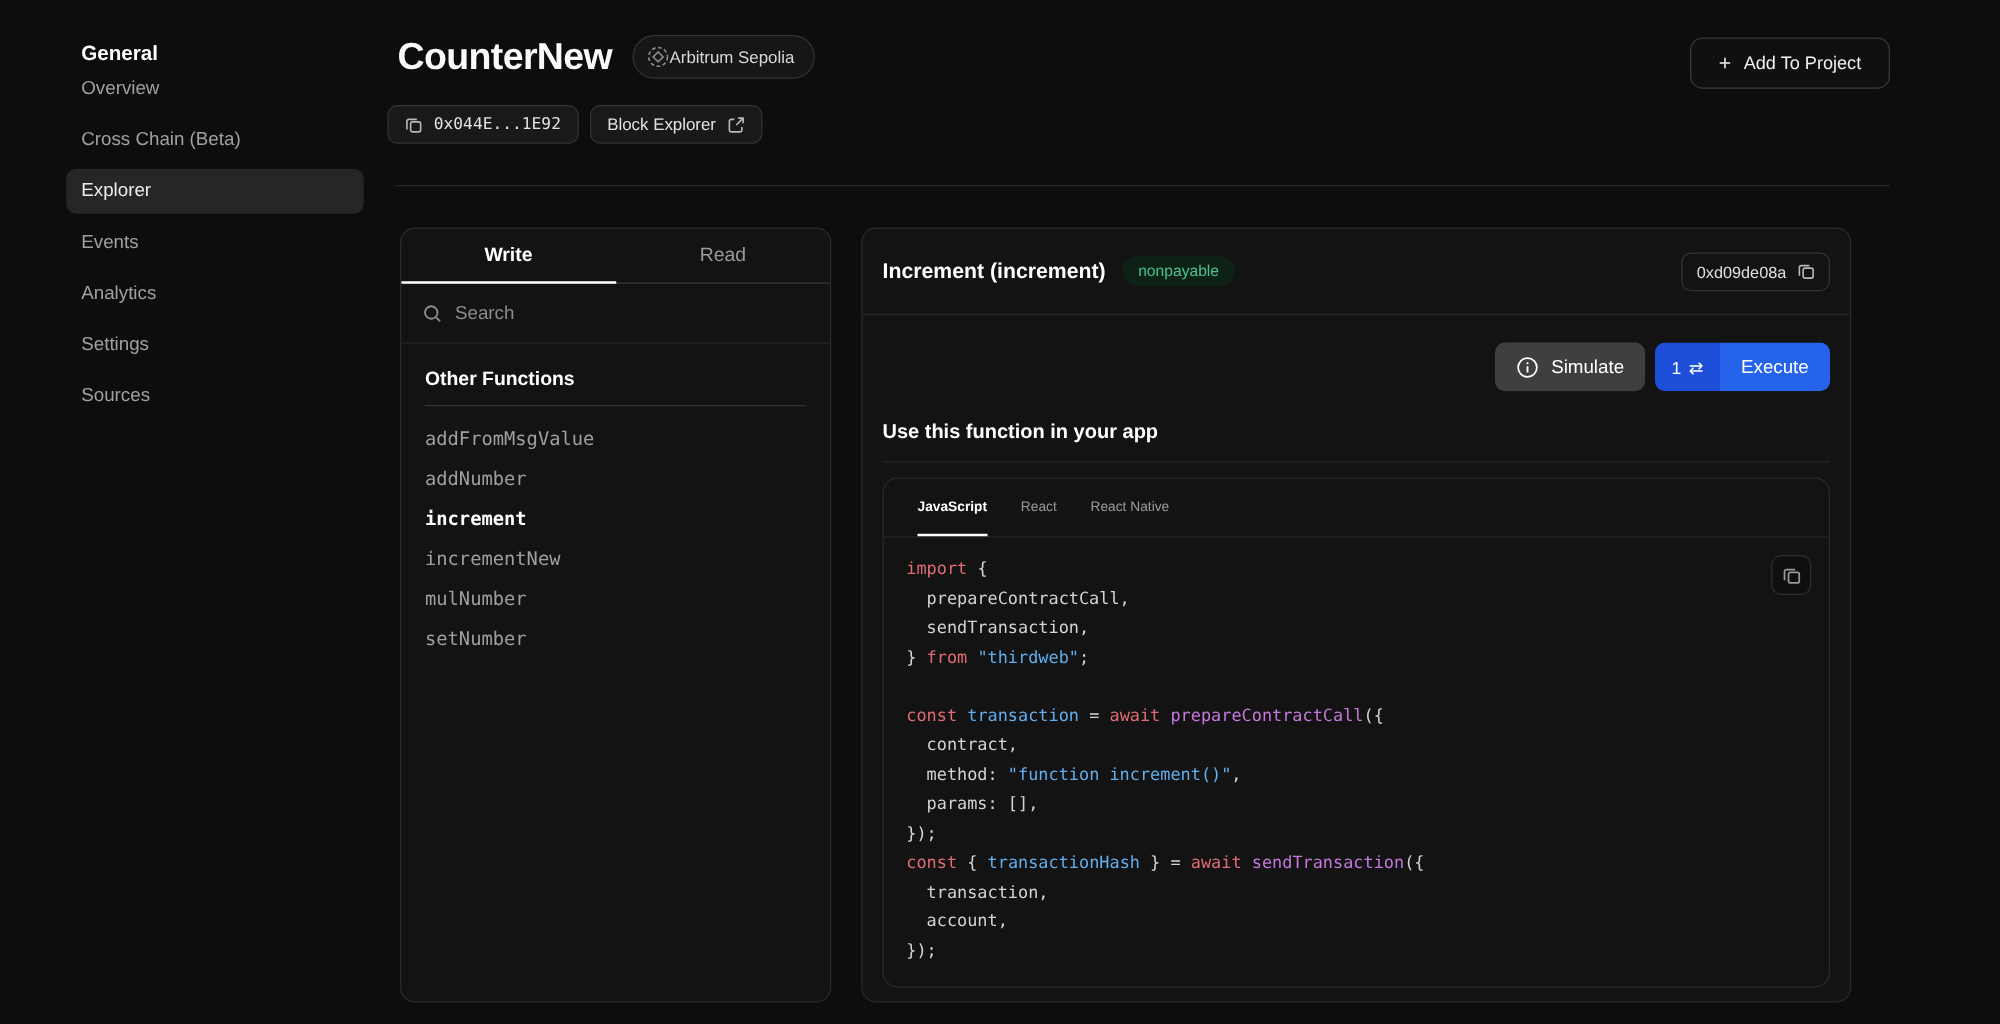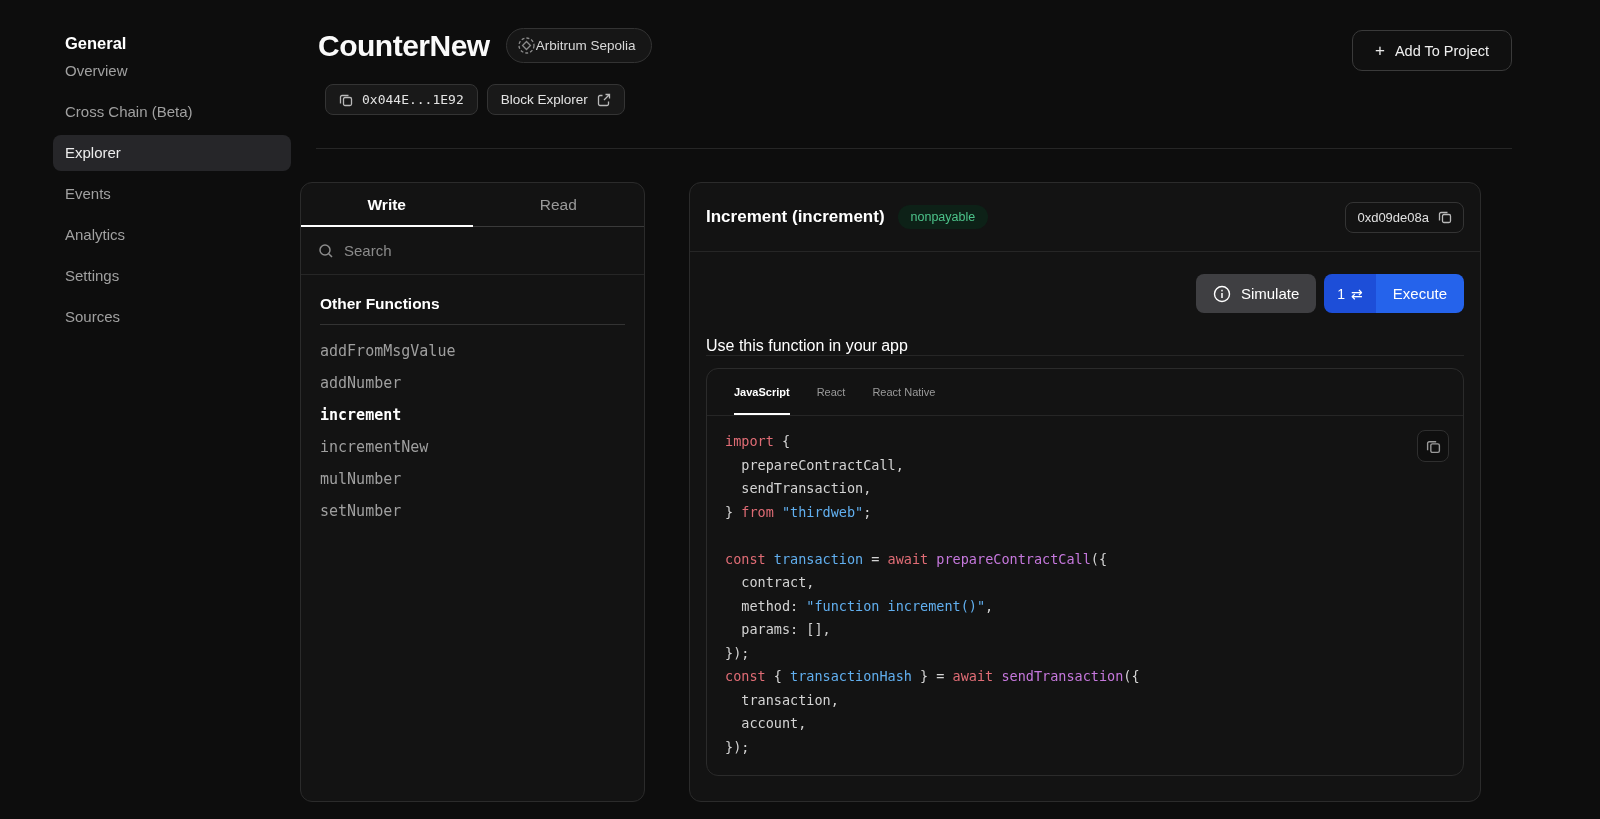--- a/index.html
+++ b/index.html
@@ -25,42 +25,42 @@
   .side-item.active { background:#262629; color:#ededed; }
 
   
   .page-header { position:absolute; left:318px; top:28px; display:flex; align-items:center; gap:16px; }
   .page-title { font-size:30px; font-weight:bold; color:#fafafa; letter-spacing:-0.5px; }
   .network-badge {
     display:inline-flex; align-items:center; gap:1px;
     border:1px solid #333; background:#161616; border-radius:999px;
     padding:8px 16px 8px 11px; font-size:13.5px; color:#d8d8d8; cursor:pointer;
   }
-  .header-row2 { position:absolute; left:325px; top:84px; display:flex; gap:9px; }
+  .header-row2 { position:absolute; left:310px; top:84px; display:flex; gap:9px; }
   .chip-btn {
     display:inline-flex; align-items:center; gap:9px; height:31px;
     border:1px solid #343434; background:#191919; border-radius:8px;
     padding:0 13px; font-size:13px; color:#e3e3e3; cursor:pointer;
   }
   .chip-btn .lbl-sans { font-size:13.5px; }
   .header-divider { position:absolute; left:316px; top:148px; width:1196px; height:1px; background:#262626; }
   .add-project-btn {
     position:absolute; left:1352px; top:30px; width:160px; height:41px;
     border:1px solid #3a3a3a; background:#101010; border-radius:10px;
     display:flex; align-items:center; justify-content:center; gap:10px;
     font-size:14.5px; color:#f0f0f0; cursor:pointer;
   }
   .plus-glyph { font-size:17px; font-weight:400; color:#e8e8e8; line-height:1; }
 
   
   .panel {
     position:absolute; top:182px; background:#131313;
     border:1px solid #2b2b2b; border-radius:12px; overflow:hidden;
   }
-  .panel-left  { left:300px; width:345px; height:620px; }
+  .panel-left  { left:320px; width:345px; height:620px; }
   .panel-right { left:689px; width:792px; height:620px; }
 
   
   .fn-tabs { display:flex; height:44px; border-bottom:1px solid #3a3a3a; }
   .fn-tab {
     flex:1; display:flex; align-items:center; justify-content:center;
     font-size:15.5px; color:#9a9a9a; position:relative; cursor:pointer;
   }
   .fn-tab.active { color:#fff; font-weight:bold; }
   .fn-tab.active::after { content:""; position:absolute; left:0; right:0; bottom:-1px; height:2px; background:#fff; }
@@ -96,21 +96,21 @@
   .execute-split { display:flex; height:39px; border-radius:8px; overflow:hidden; cursor:pointer; }
   .execute-count {
     background:#1d4ed8; color:#fff; display:flex; align-items:center; gap:6px;
     padding:0 13px; font-size:14px;
   }
   .swap-glyph { font-size:14px; }
   .execute-btn {
     background:#2563eb; color:#fff; font-size:15px; font-weight:500;
     display:flex; align-items:center; padding:0 17px; border:none;
   }
-  .usage-heading { margin:24px 16px 0; font-size:16px; font-weight:400; color:#fff; border-bottom:1px solid #262626; }
+  .usage-heading { margin:24px 16px 0; font-size:16px; font-weight:700; color:#fff; padding-bottom:14px; border-bottom:1px solid #262626; }
   .code-card { margin:12px 16px 0; border:1px solid #2b2b2b; border-radius:12px; overflow:hidden; position:relative; }
   .code-tabs { display:flex; gap:27px; padding:0 27px; height:47px; align-items:center; border-bottom:1px solid #262626; }
   .code-tab { font-size:11px; color:#9a9a9a; height:100%; display:flex; align-items:center; position:relative; cursor:pointer; }
   .code-tab.active { color:#fff; font-weight:600; }
   .code-tab.active::after { content:""; position:absolute; left:0; right:0; bottom:0; height:2px; background:#fff; }
   .code-body {
     padding:14px 18px 16px;
     font-family:"DejaVu Sans Mono", monospace; font-size:13.5px;
     line-height:23.5px; white-space:pre; color:#d4d4d4;
   }

